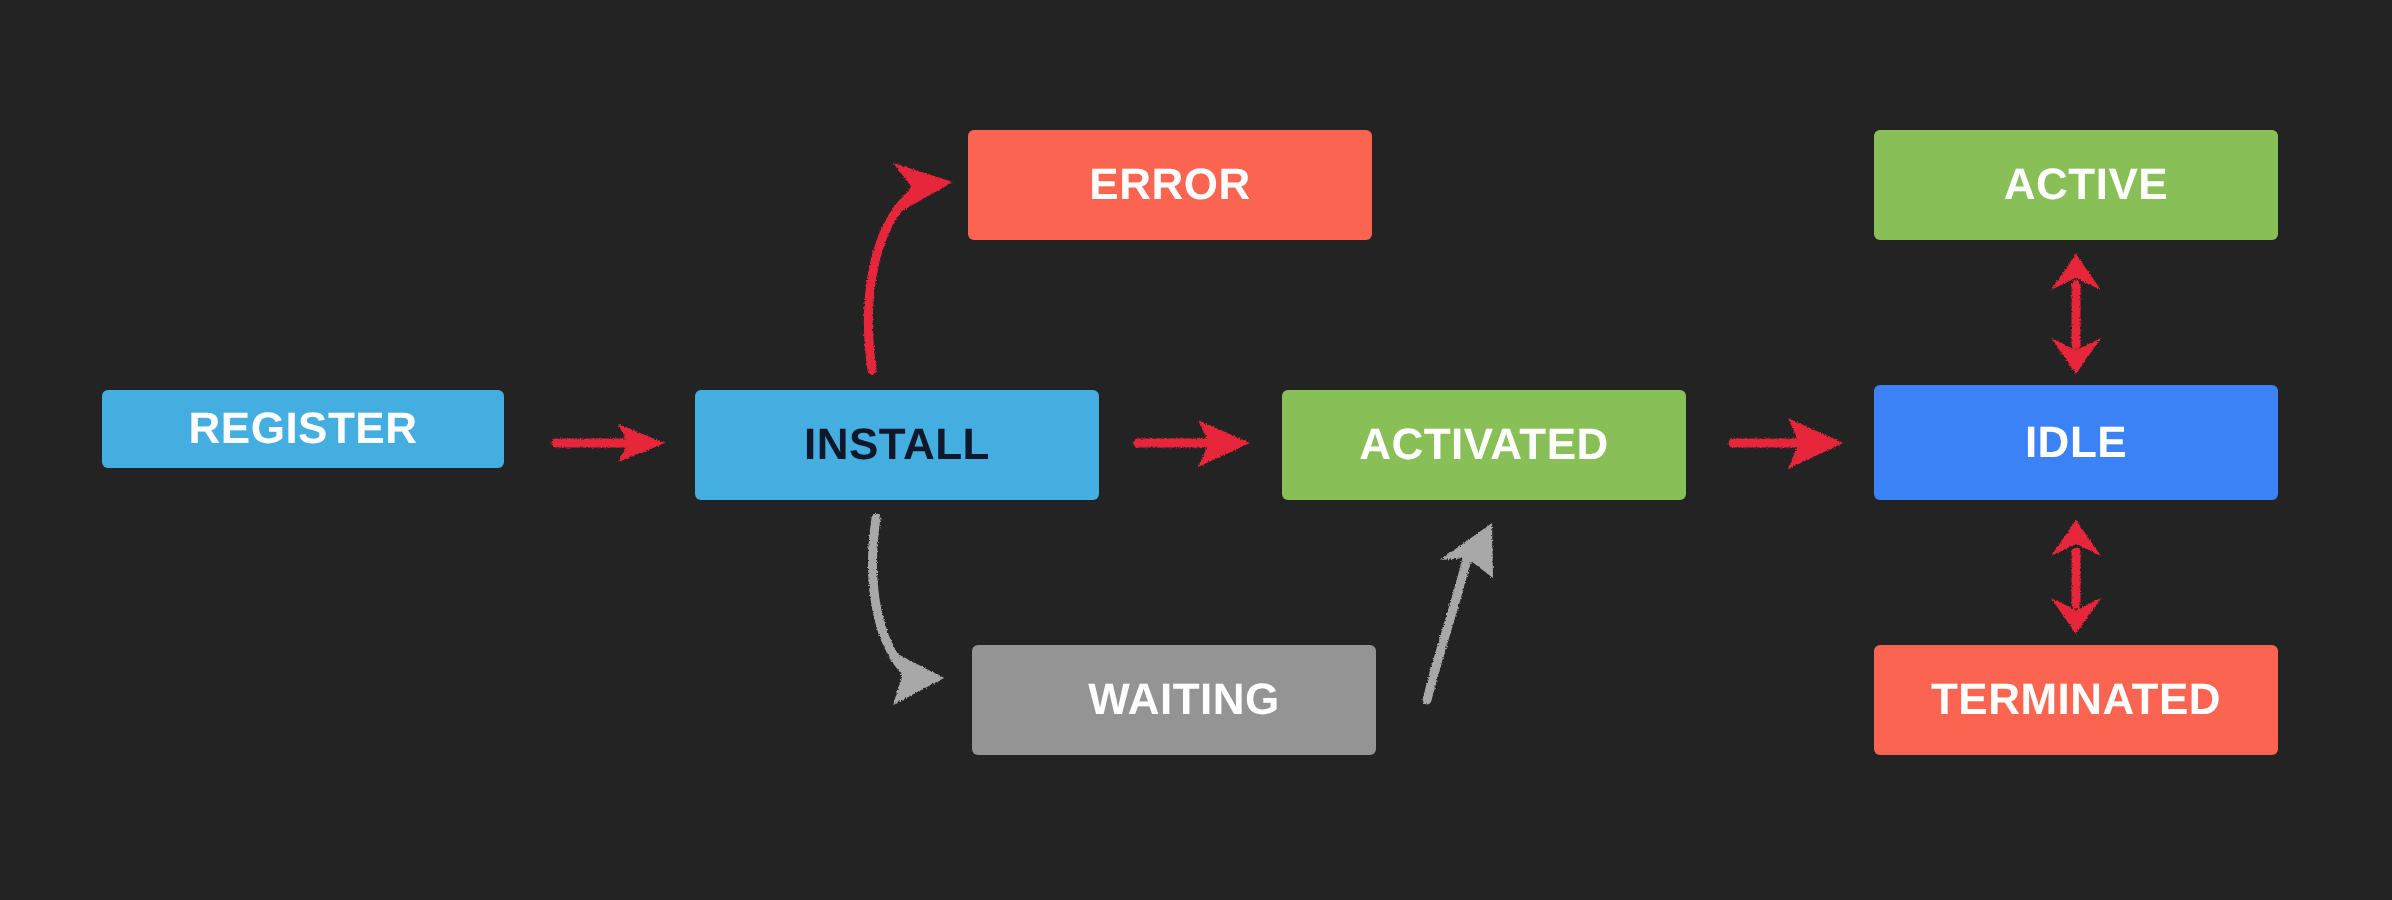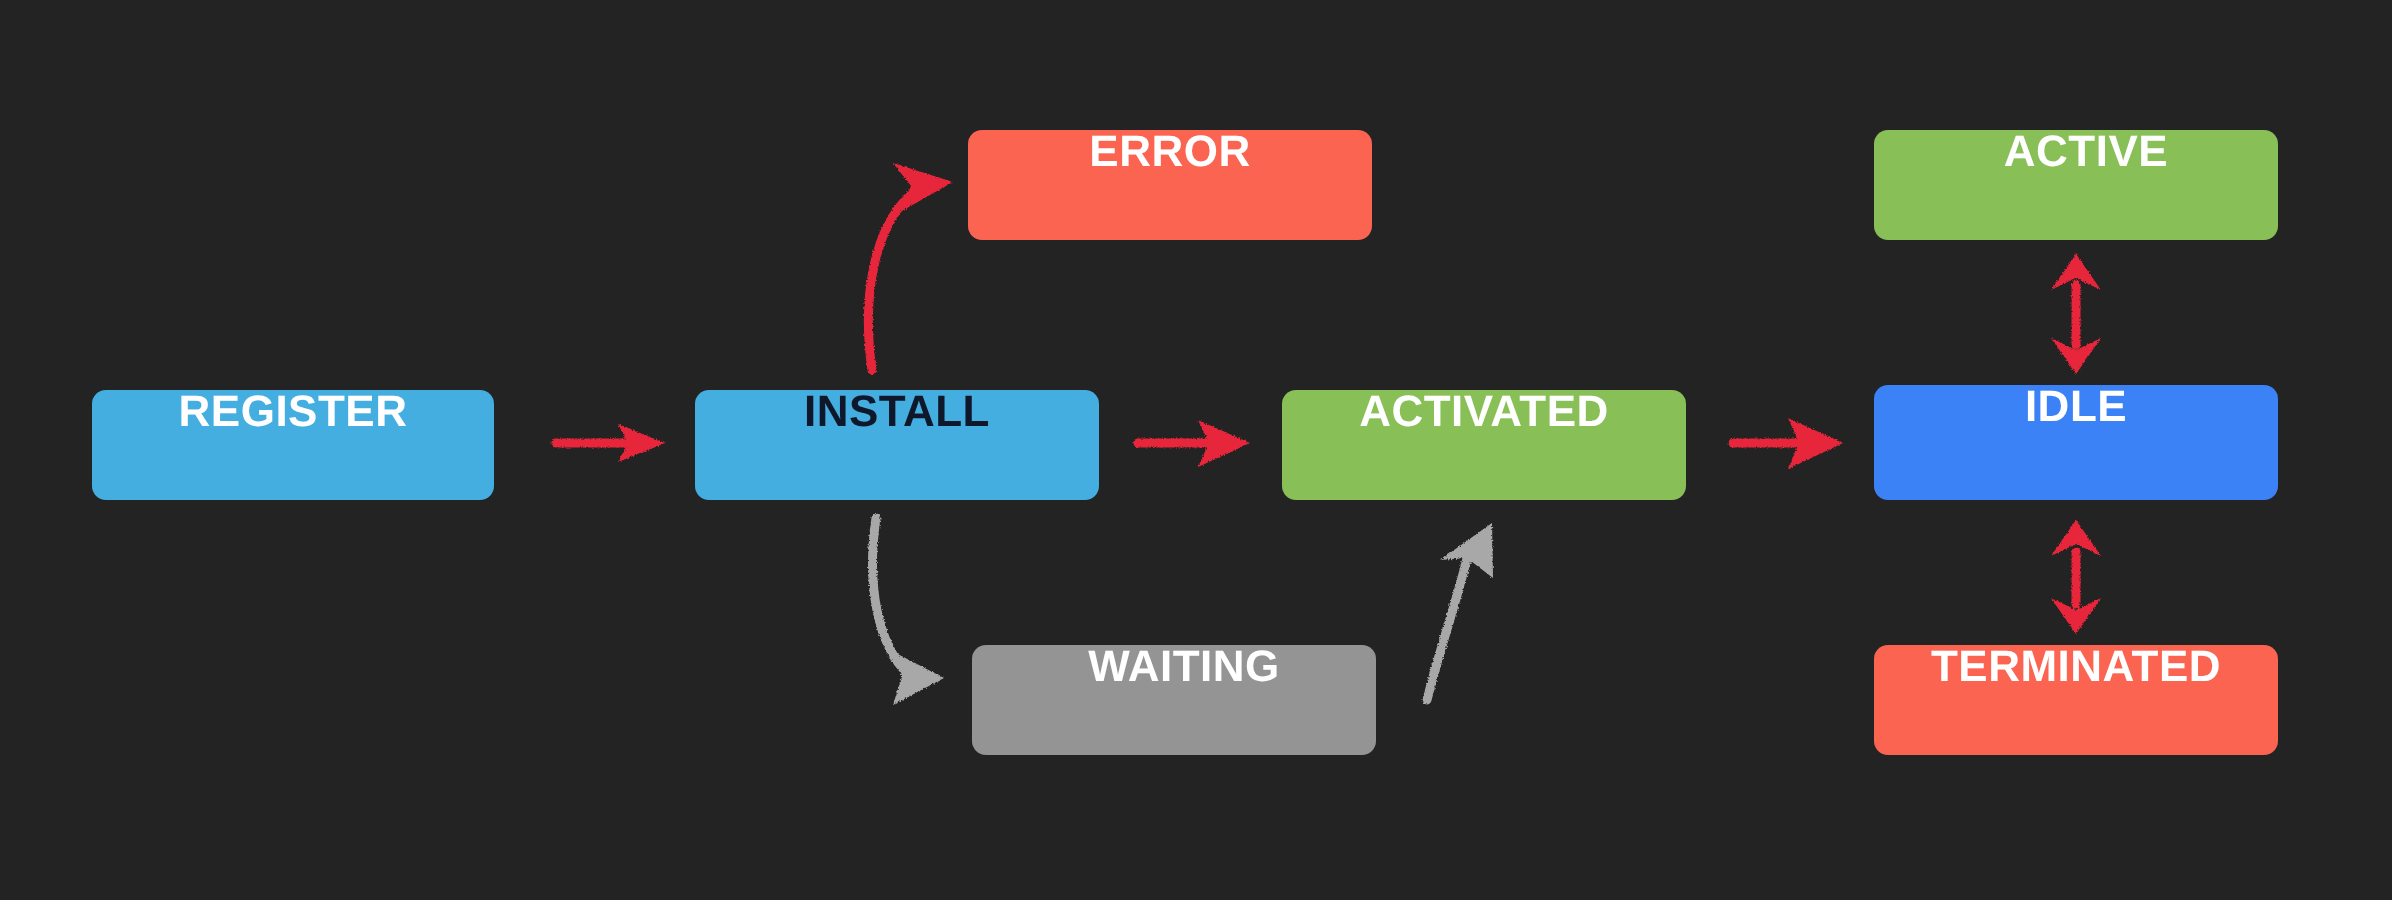--- a/index.html
+++ b/index.html
@@ -22,22 +22,23 @@
     position: absolute;
     left: 0;
     top: 0;
     width: 2392px;
     height: 900px;
     pointer-events: none;
   }
   .node {
     position: absolute;
     display: flex;
+    align-items: center;
     justify-content: center;
-    border-radius: 14px;
+    border-radius: 6px;
     box-sizing: border-box;
     color: #ffffff;
     font-weight: bold;
     letter-spacing: 0.5px;
     text-rendering: geometricPrecision;
     user-select: none;
   }
   .node-label {
     display: block;
     line-height: 1;
@@ -97,21 +98,21 @@
 
       <g>
         <line x1="2076" y1="552" x2="2076" y2="604" stroke="#e8273a" stroke-width="9" stroke-linecap="round"></line>
         <polygon points="2051,556 2076,520 2101,556 2076,544" fill="#e8273a"></polygon>
         <polygon points="2051,598 2076,634 2101,598 2076,610" fill="#e8273a"></polygon>
       </g>
 
     </g>
   </svg>
 
-  <div class="node" style="left: 92px; top: 390px; width: 402px; height: 110px; background: rgb(69, 174, 225); font-size: 44px; color: rgb(255, 255, 255);">
+  <div class="node" style="left: 102px; top: 390px; width: 402px; height: 78px; background: rgb(69, 174, 225); font-size: 44px; color: rgb(255, 255, 255);">
     <span class="node-label">REGISTER</span>
   </div>
 
   <div class="node" style="left: 695px; top: 390px; width: 404px; height: 110px; background: rgb(69, 174, 225); font-size: 44px; color: #0f172a;">
     <span class="node-label">INSTALL</span>
   </div>
 
   <div class="node" style="left: 968px; top: 130px; width: 404px; height: 110px; background: rgb(250, 100, 80); font-size: 44px; color: rgb(255, 255, 255);">
     <span class="node-label">ERROR</span>
   </div>

